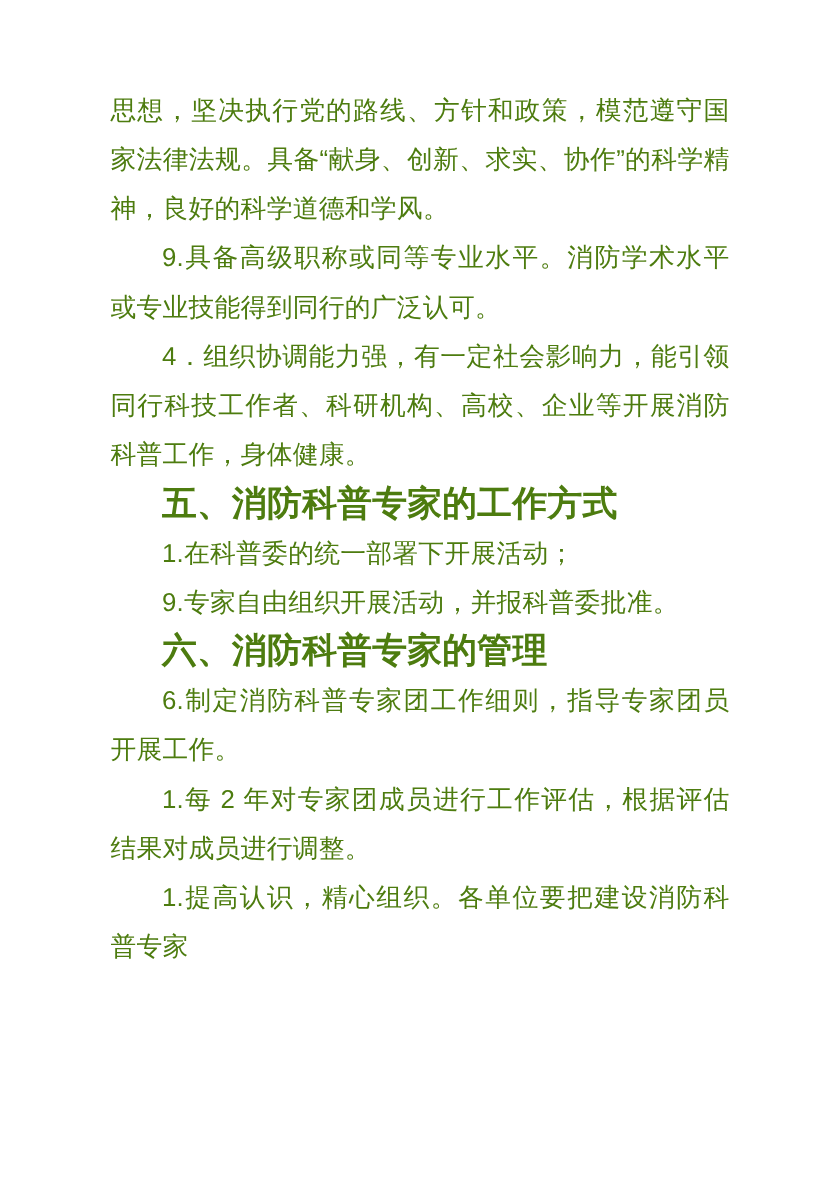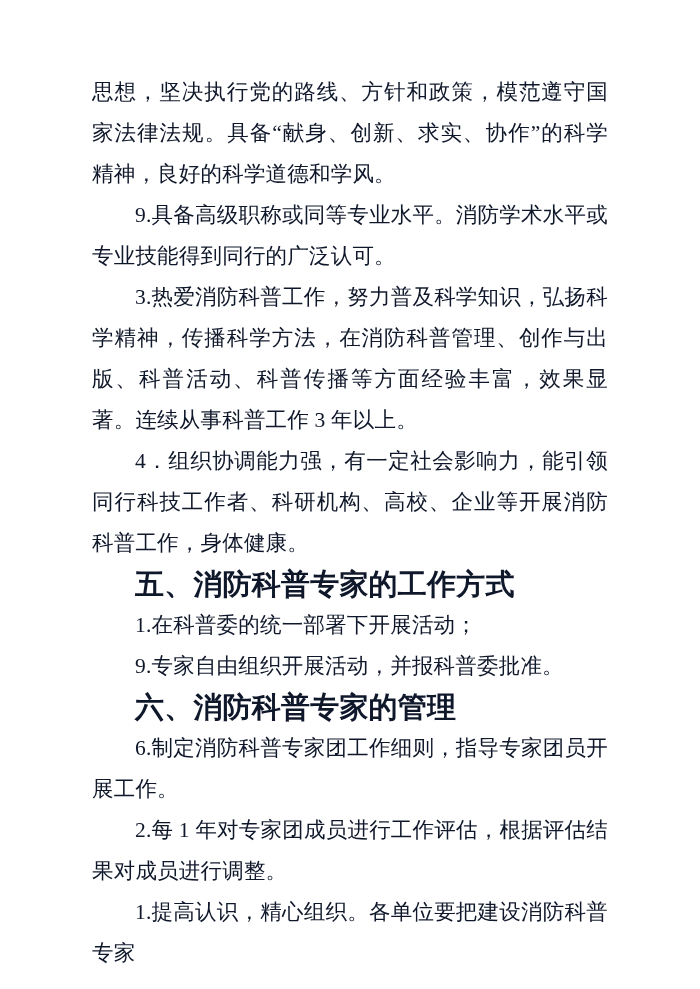--- a/index.html
+++ b/index.html
@@ -6,22 +6,22 @@
     margin: 0;
     padding: 0;
     background: #ffffff;
   }
   .page {
     position: relative;
     width: 700px;
     height: 989px;
     background: #ffffff;
     overflow: hidden;
-    font-family: Liberation Serif, serif;
-    color: #0f172a;
+    font-family: Liberation Sans, sans-serif;
+    color: #4d7c0f;
   }
   .content {
     position: absolute;
     left: 92px;
     top: 72px;
     width: 516px;
   }
   .para {
     font-size: 21.5px;
     line-height: 41px;
@@ -48,33 +48,32 @@
 </head>
 <body>
 
 <div class="page">
   <div class="content">
 
     <p class="para blk">思想，坚决执行党的路线、方针和政策，模范遵守国家法律法规。具备“献身、创新、求实、协作”的科学精神，良好的科学道德和学风。</p>
 
     <p class="para indent blk">9.具备高级职称或同等专业水平。消防学术水平或专业技能得到同行的广泛认可。</p>
 
-    <p class="para indent blk">3.热爱消防科普工作，努力普及科学知识，弘扬科学精神，传播科学方法，在消防科普管理、创作与出版、科普活动、科普传播等方面经验丰富，效果显著。连续从事科普工作 3 年以上。</p>
 
     <p class="para indent blk">4．组织协调能力强，有一定社会影响力，能引领同行科技工作者、科研机构、高校、企业等开展消防科普工作，身体健康。</p>
 
     <p class="heading">五、消防科普专家的工作方式</p>
 
     <p class="para indent blk">1.在科普委的统一部署下开展活动；</p>
 
     <p class="para indent blk">9.专家自由组织开展活动，并报科普委批准。</p>
 
     <p class="heading">六、消防科普专家的管理</p>
 
     <p class="para indent blk">6.制定消防科普专家团工作细则，指导专家团员开展工作。</p>
 
-    <p class="para indent blk">2.每 1 年对专家团成员进行工作评估，根据评估结果对成员进行调整。</p>
+    <p class="para indent blk">1.每 2 年对专家团成员进行工作评估，根据评估结果对成员进行调整。</p>
 
 
     <p class="para indent blk">1.提高认识，精心组织。各单位要把建设消防科普专家</p>
 
   </div>
 </div>
 
 </body></html>

